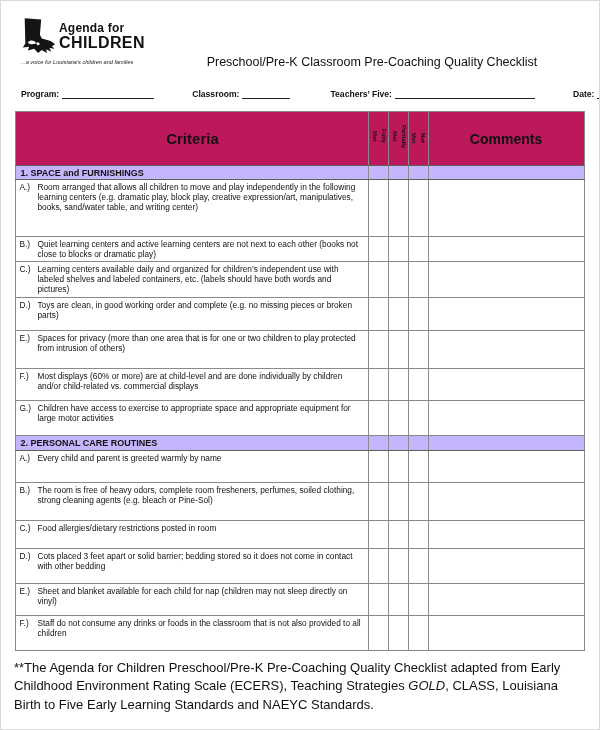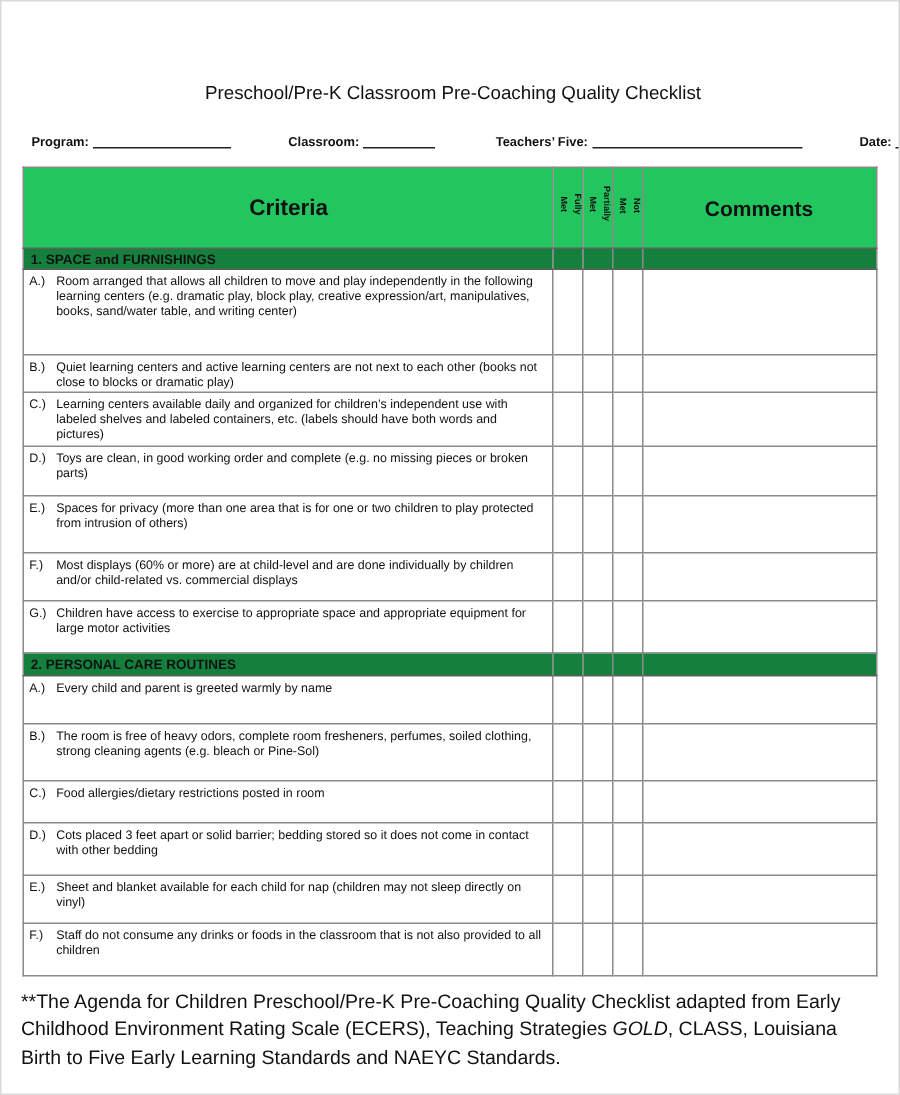--- a/index.html
+++ b/index.html
@@ -30,40 +30,54 @@
   .line-classroom { width: 48px; margin-right: 8px; }
   .line-teachers { width: 140px; margin-right: 6px; }
   .line-date { width: 55px; }
   
   table.checklist { border-collapse: collapse; table-layout: fixed; width: 568px; margin: 12px auto 0 auto; border: 1.5px solid #6e6e6e; }
   col.c-criteria { width: 353px; }
   col.c-rate { width: 19.7px; }
   col.c-comments { width: 156px; }
   th, td { border: 1px solid #8a8a8a; padding: 0; }
   thead tr { height: 54px; }
-  thead th { background: #22c55e; border-bottom: 1.5px solid #5f5f5f; }
+  thead th { background: #be185d; border-bottom: 1.5px solid #5f5f5f; }
   th.criteria-header { font-size: 15px; font-weight: bold; text-align: center; }
   th.comments-header { font-size: 14px; font-weight: bold; text-align: center; }
   th.rating-header { vertical-align: middle; text-align: center; }
   .vlabel { display: inline-block; writing-mode: vertical-rl; white-space: pre-line; font-size: 6px; font-weight: bold; line-height: 1.55; }
-  tr.section-row td { background: #15803d; border-top: 1.4px solid #5f5f5f; border-bottom: 1.4px solid #5f5f5f; }
+  tr.section-row td { background: #c4b5fd; border-top: 1.4px solid #5f5f5f; border-bottom: 1.4px solid #5f5f5f; }
   td.section-title-cell { font-size: 9px; font-weight: bold; padding: 1px 0 1px 4px; vertical-align: middle; }
   td.criteria-cell { vertical-align: top; }
   .criteria-flex { display: flex; padding: 2px 3px 2px 3px; font-size: 8.3px; line-height: 1.22; }
   .row-label { width: 18px; flex-shrink: 0; }
   .row-text { flex: 1; padding-right: 2px; }
   td.rating-cell, td.comments-cell { background: #fff; }
   
   .footnote { margin: 8px 13px 0 13px; font-size: 13px; line-height: 1.45; color: #111; }
   .footnote .ital { font-style: italic; }
 </style>
 </head>
 <body>
 
 <div class="page-header">
+  <div class="logo">
+    <div class="logo-top">
+      <svg class="logo-icon" viewBox="0 0 60 62">
+        <path d="M9 3 L35 5 L33 29 L36 35 L50 39 L57 44 L52 47 L56 51 L48 50 L51 56 L43 52 L44 58 L36 53 L30 58 L24 51 L14 54 L16 48 L6 49 L10 43 Z" fill="#141414"></path>
+        <path d="M14 41 C 18 36.5 25 38 27 42.5 C 22 45 16 45 14 41 Z" fill="#ffffff"></path>
+        <path d="M27 42 C 29 40 32 41 33 44 L29 46 Z" fill="#ffffff"></path>
+      </svg>
+      <div class="logo-text">
+        <div class="logo-line1">Agenda for</div>
+        <div class="logo-line2">CHILDREN</div>
+      </div>
+    </div>
+    <div class="logo-tagline">...a voice for Louisiana's children and families</div>
+  </div>
   <h1 class="doc-title">Preschool/Pre-K Classroom Pre-Coaching Quality Checklist</h1>
 </div>
 
 <div class="form-row">
   <div class="form-field">
     <span class="field-label">Program:</span>
     <span class="field-line line-program"></span>
   </div>
   <div class="form-field">
     <span class="field-label">Classroom:</span>

